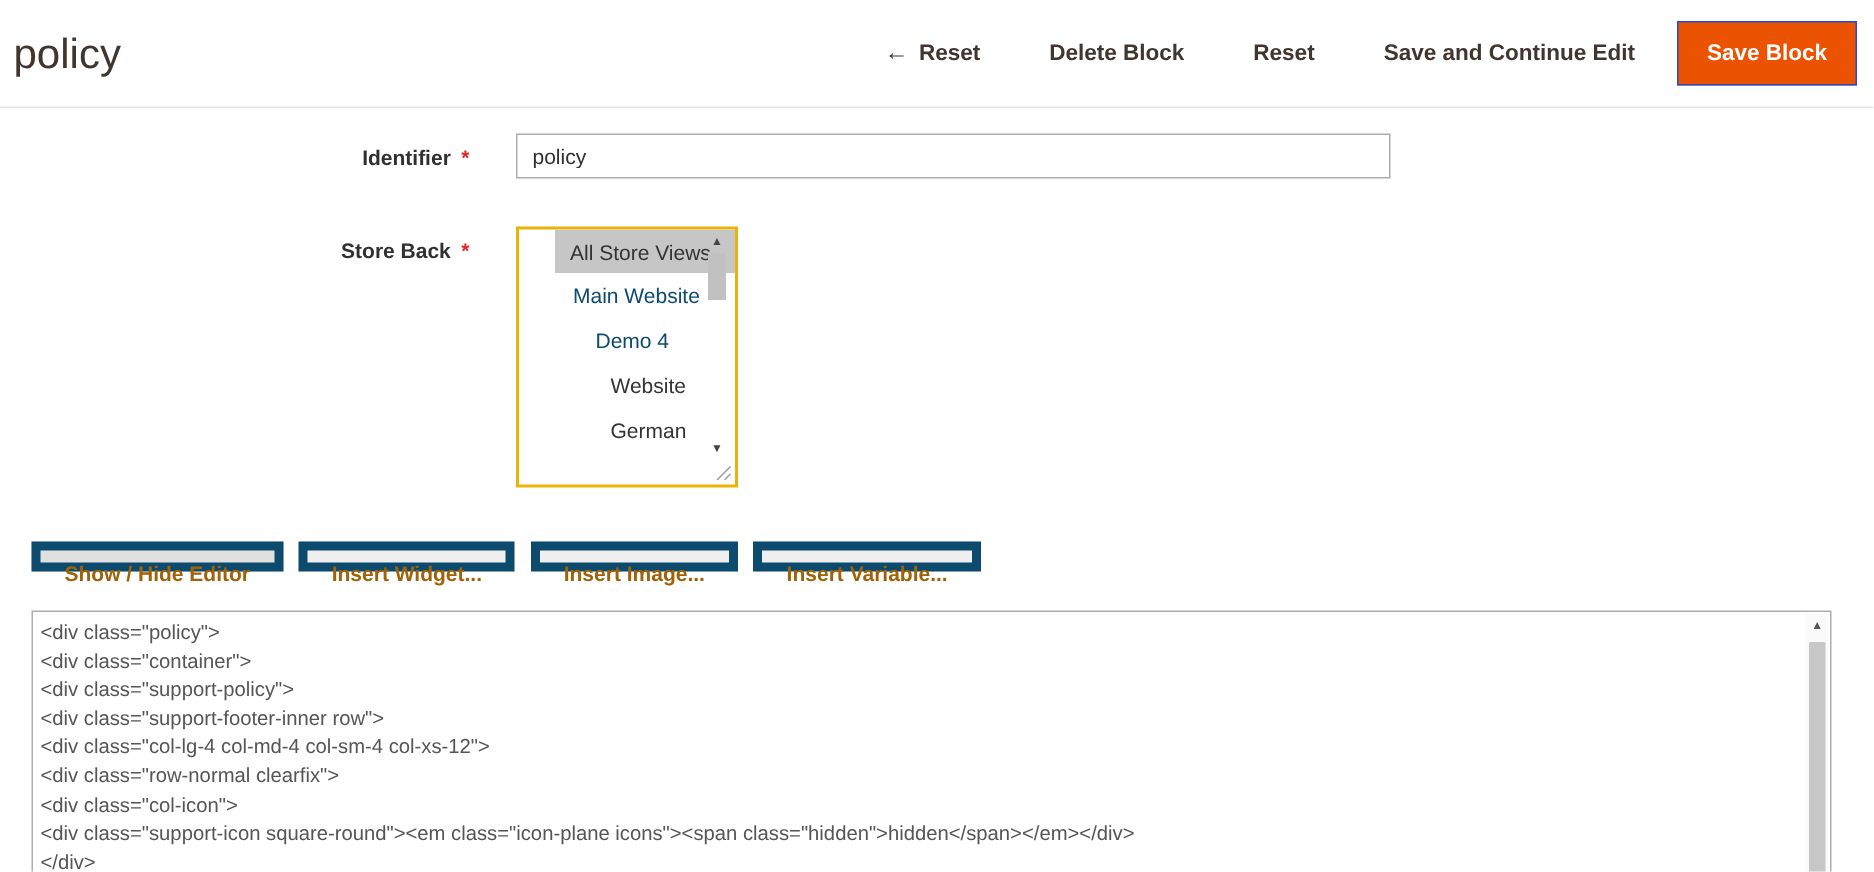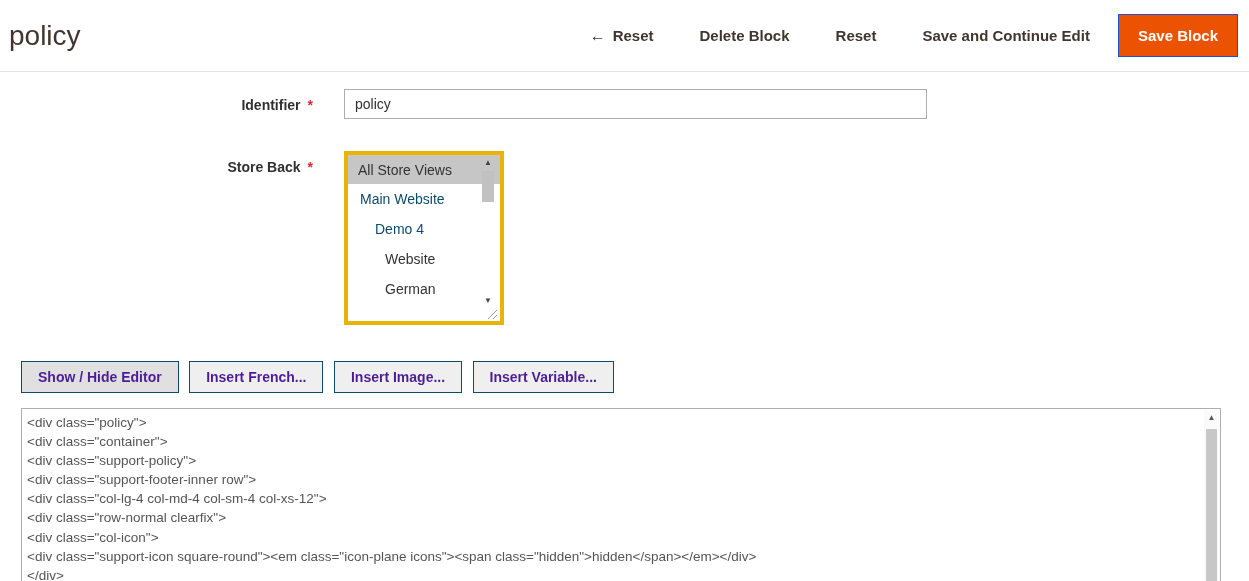--- a/index.html
+++ b/index.html
@@ -27,43 +27,43 @@
     font-size: 14px; font-weight: 600; color: #303030; flex: 0 0 313px; }
   .label-cell .req { color: #e22626; margin-left: 7px; font-weight: 600; }
   .field-cell { margin-left: 17px; }
 
   .text-input { width: 583px; height: 30px; border: 1px solid #adadad;
     padding: 0 10px; font-family: inherit; font-size: 14px; color: #303030;
     background: #fff; outline: none; }
 
   .identifier-row { margin-bottom: 32px; }
 
-  .multiselect { position: relative; width: 160px; height: 174px;
-    border: 4px solid #eab308; background: #fff; overflow: hidden; cursor: default; }
+  .multiselect { position: relative; width: 148px; height: 174px;
+    border: 2px solid #eab308; background: #fff; overflow: hidden; cursor: default; padding-left: 24px; }
   .opt { font-size: 14px; color: #333; white-space: nowrap; display: flex; align-items: center; }
   .opt.lvl0 { height: 29px; padding-left: 10px; }
   .opt.lvl1 { height: 30px; padding-left: 12px; }
   .opt.lvl2 { height: 30px; padding-left: 27px; }
   .opt.lvl3 { height: 30px; padding-left: 37px; }
   .opt.bold { font-weight: 400; color: #0c4a6e; }
   .opt.selected { background: #c6c6c6; }
 
   .ms-scrollbar { position: absolute; top: 2px; right: 5px; width: 14px; height: 150px;
     display: flex; flex-direction: column; align-items: stretch; }
   .sb-arrow { height: 12px; line-height: 12px; text-align: center;
     font-size: 8px; color: #444; user-select: none; }
   .ms-thumb { height: 31px; margin: 2px 1px 0 1px; background: #c1c1c1; }
   .sb-spacer { flex: 1; }
   .ms-grip { position: absolute; right: 2px; bottom: 2px; width: 13px; height: 13px; }
 
   
   .editor-buttons { margin: 36px 0 0 21px; }
-  .editor-btn { display: inline-block; height: 32px; padding: 0 16px;
-    border: 1px solid #0c4a6e; background: #efefef; cursor: pointer;
-    font-family: inherit; font-size: 14px; font-weight: 600; color: #4c1d95;
+  .editor-btn { display: inline-block; height: 20px; padding: 0 16px;
+    border: 6px solid #0c4a6e; background: #efefef; cursor: pointer;
+    font-family: inherit; font-size: 14px; font-weight: 600; color: #a16207;
     margin-right: 6px; line-height: 30px; }
   .editor-btn.toggled { background: #e0e0e0; }
 
   
   .code-editor { position: relative; margin: 15px 0 0 21px; width: 1200px; height: 200px;
     border: 1px solid #adadad; background: #fff; overflow: hidden;
     padding: 4px 22px 0 5px; cursor: text; }
   .code-line { font-family: "Liberation Sans", "DejaVu Sans", sans-serif;
     font-size: 13.5px; line-height: 19.1px; color: #555; white-space: pre; }
   .code-scrollbar { position: absolute; top: 1px; right: 1px; width: 15px; bottom: 0;
@@ -121,21 +121,21 @@
             <line x1="3" y1="12" x2="12" y2="3" stroke="#999" stroke-width="1"></line>
             <line x1="8" y1="12" x2="12" y2="8" stroke="#999" stroke-width="1"></line>
           </svg>
         </div>
       </div>
     </div>
   </div>
 
   <div class="editor-buttons">
     <button class="editor-btn toggled">Show / Hide Editor</button>
-    <button class="editor-btn">Insert French...</button>
+    <button class="editor-btn">Insert Widget...</button>
     <button class="editor-btn">Insert Image...</button>
     <button class="editor-btn">Insert Variable...</button>
   </div>
 
   <div class="code-editor">
     <div class="code-line">&lt;div class="policy"&gt;</div>
     <div class="code-line">&lt;div class="container"&gt;</div>
     <div class="code-line">&lt;div class="support-policy"&gt;</div>
     <div class="code-line">&lt;div class="support-footer-inner row"&gt;</div>
     <div class="code-line">&lt;div class="col-lg-4 col-md-4 col-sm-4 col-xs-12"&gt;</div>

